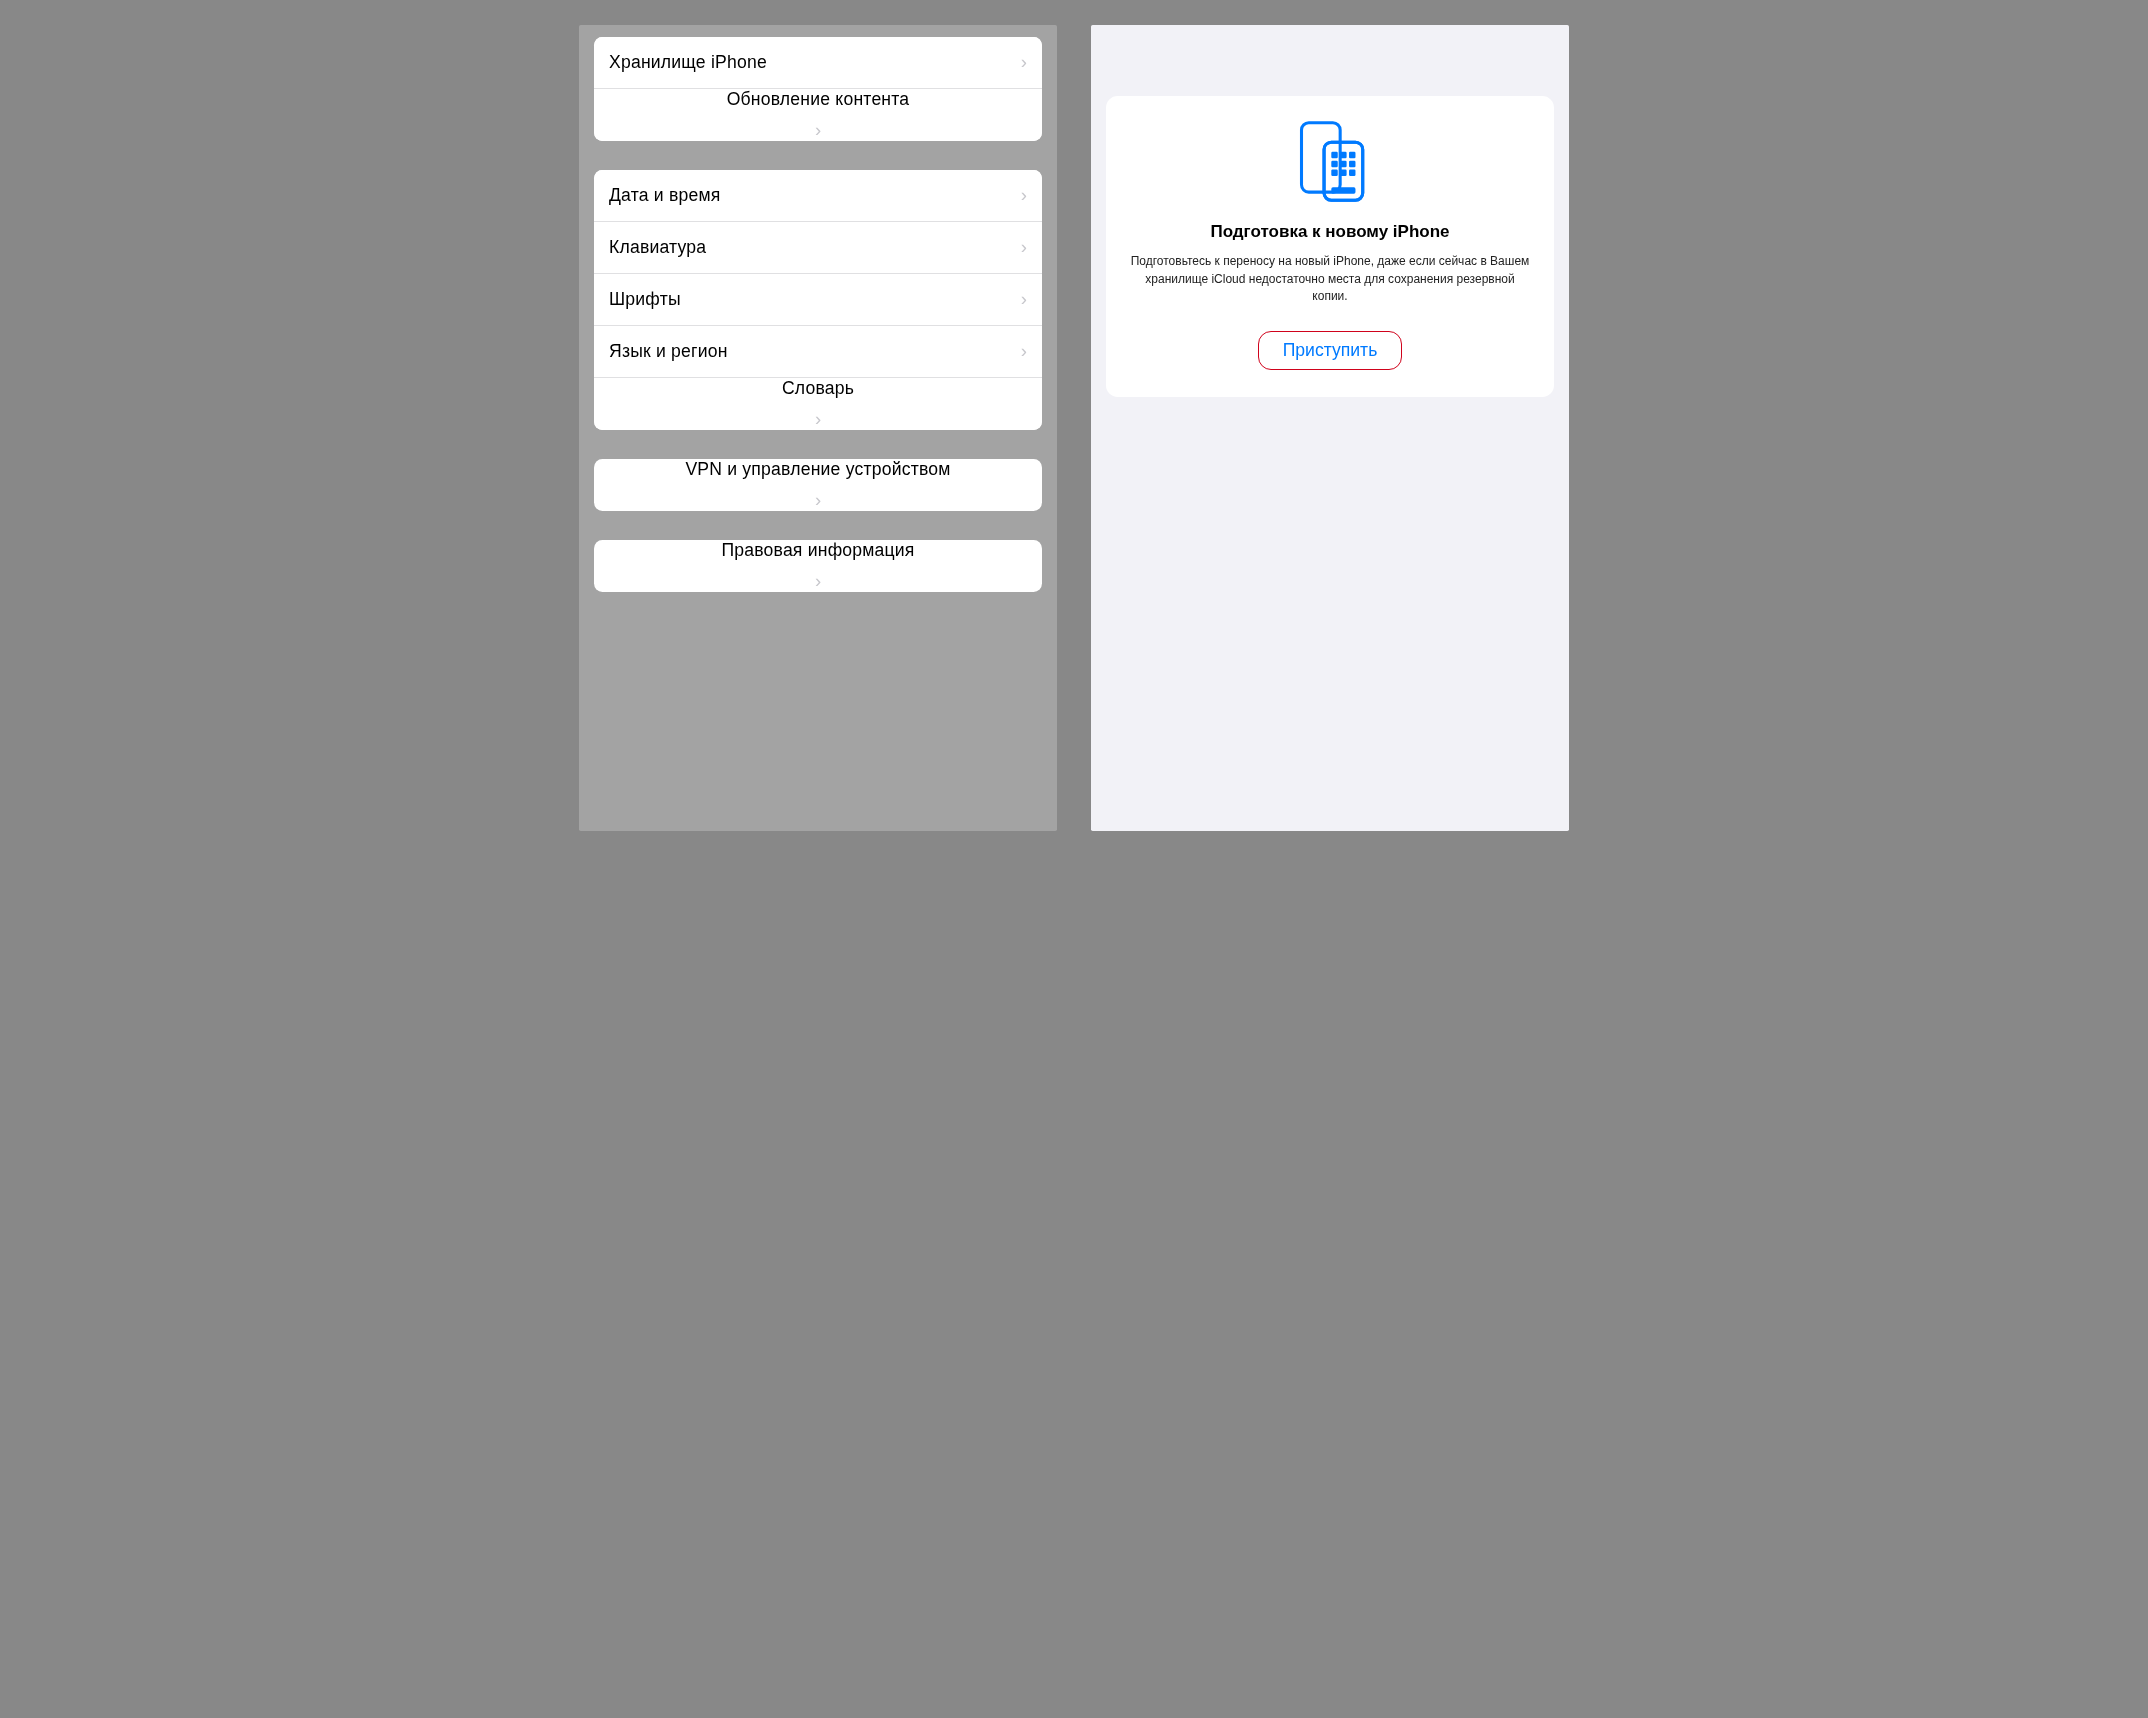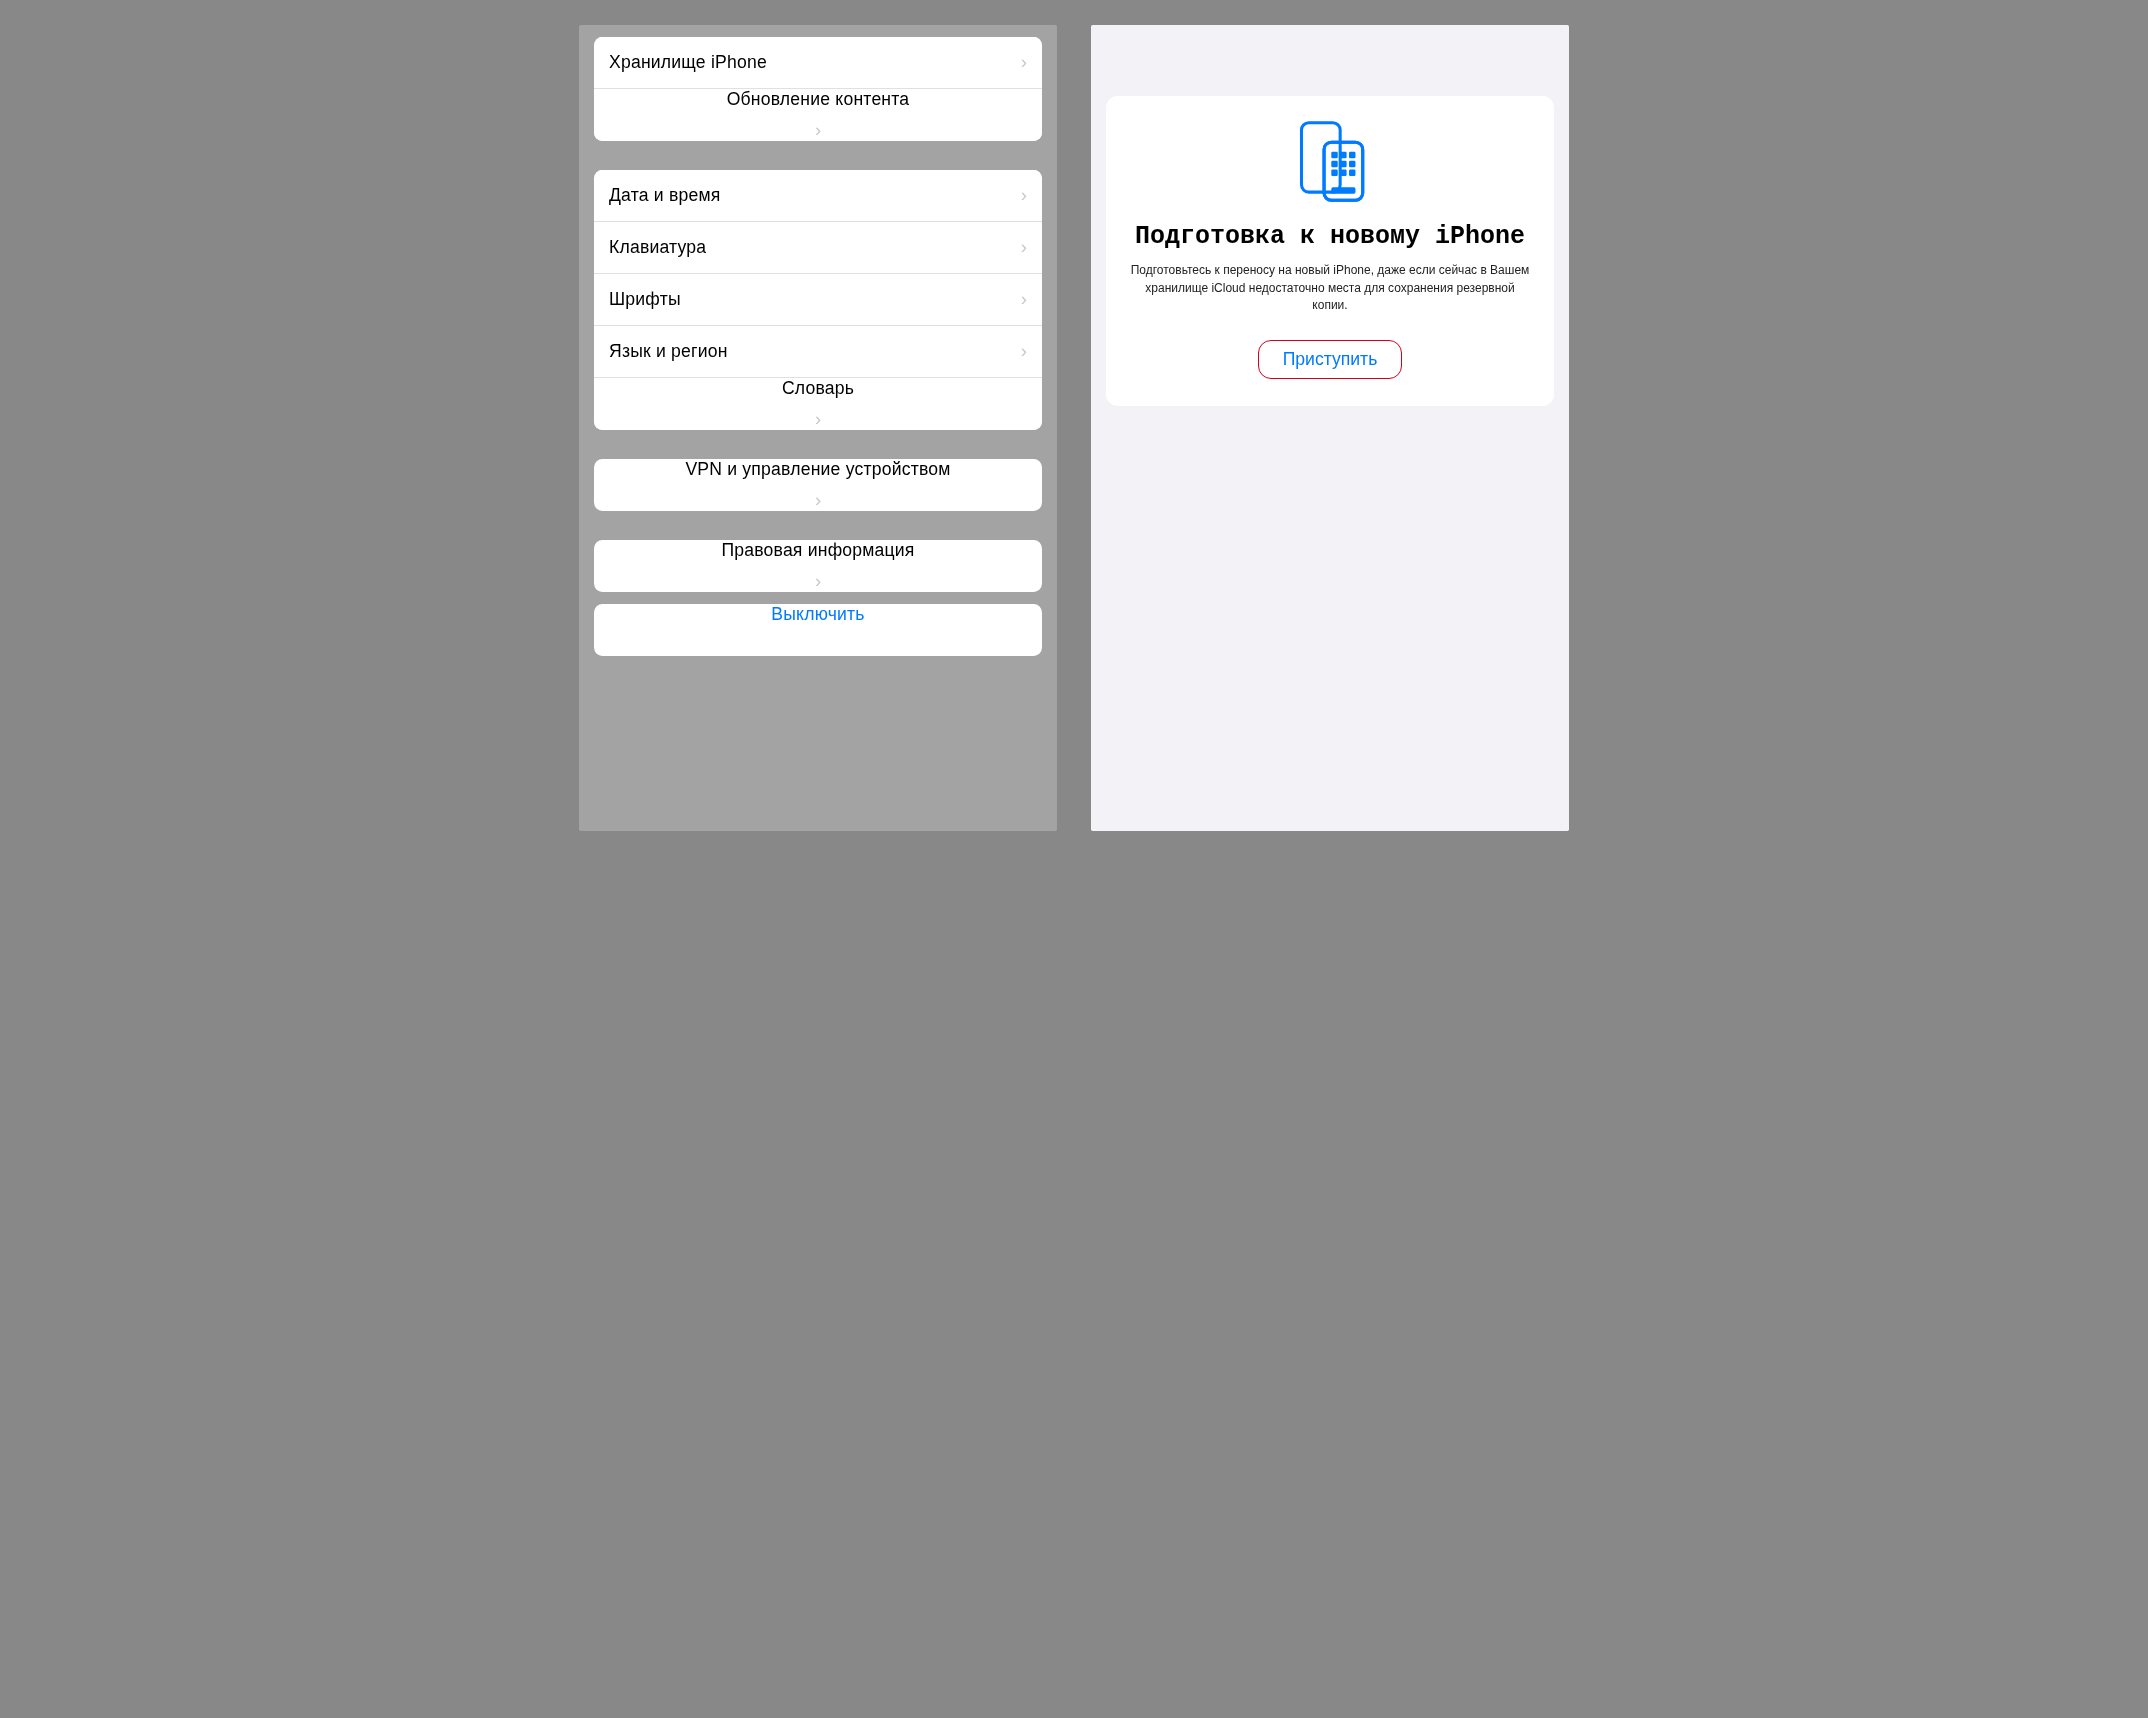--- a/index.html
+++ b/index.html
@@ -18,21 +18,21 @@
     .row.selected { background: #cdcdd2; }
     .row-label { font-size: 17.6px; color: #000; letter-spacing: 0.2px; }
     .row-label.link { color: #007aff; }
     .chevron { color: #c7c7cc; font-size: 18.5px; font-weight: 300; }
 
     .card {
       background: #fff; border-radius: 11.7px; margin: 64px 15px 0 15px;
       padding: 23.5px 22px 27px 22px; text-align: center;
     }
     .card-icon { margin: 0 auto 18.5px auto; width: 84px; height: 84px; display: flex; align-items: center; justify-content: center; }
-    .card-title { font-size: 25px; font-weight: 600; color: #000; margin-bottom: 11.7px; font-family: Liberation Mono, monospace; }
+    .card-title { font-size: 17px; font-weight: 600; color: #000; margin-bottom: 11.7px; }
     .card-body { font-size: 12px; line-height: 1.45; color: #222; margin-bottom: 25px; }
     .card-button {
       display: inline-block; font-size: 17.6px; color: #007aff;
       border: 1.7px solid #d0021b; padding: 8.4px 23.5px; cursor: pointer; border-radius: 13px;
     }
 
     
     .devices-svg { width: 81px; height: 87px; }
     .devices-svg rect { fill: none; stroke: #007aff; stroke-width: 3.8; }
     .devices-svg .grid rect { fill: #007aff; stroke: none; }
@@ -84,25 +84,20 @@
   </div>
 
   <div class="group">
     <div class="row">
       <span class="row-label">Правовая информация</span>
       <span class="chevron">›</span>
     </div>
   </div>
 
 
-  <div class="group" style="margin-top:-17px;">
-    <div class="row">
-      <span class="row-label link">Выключить</span>
-    </div>
-  </div>
 
 </div>
 
 <div class="phone-panel right-panel">
   <div class="card">
     <div class="card-icon">
       <svg class="devices-svg" viewBox="0 0 100 108">
         <rect x="14" y="6" width="48" height="86" rx="9" ry="9"></rect>
         <rect x="42" y="30" width="48" height="72" rx="9" ry="9" fill="#fff"></rect>
         <rect x="42" y="30" width="48" height="72" rx="9" ry="9"></rect>

